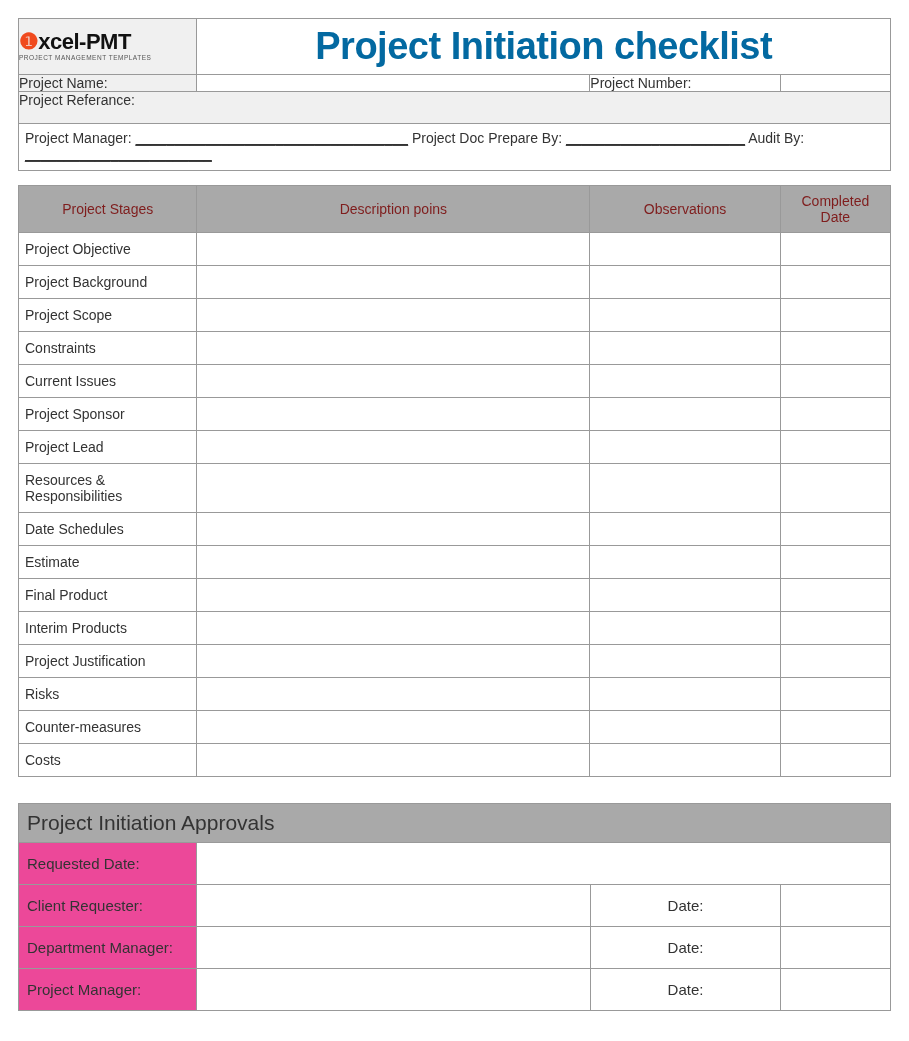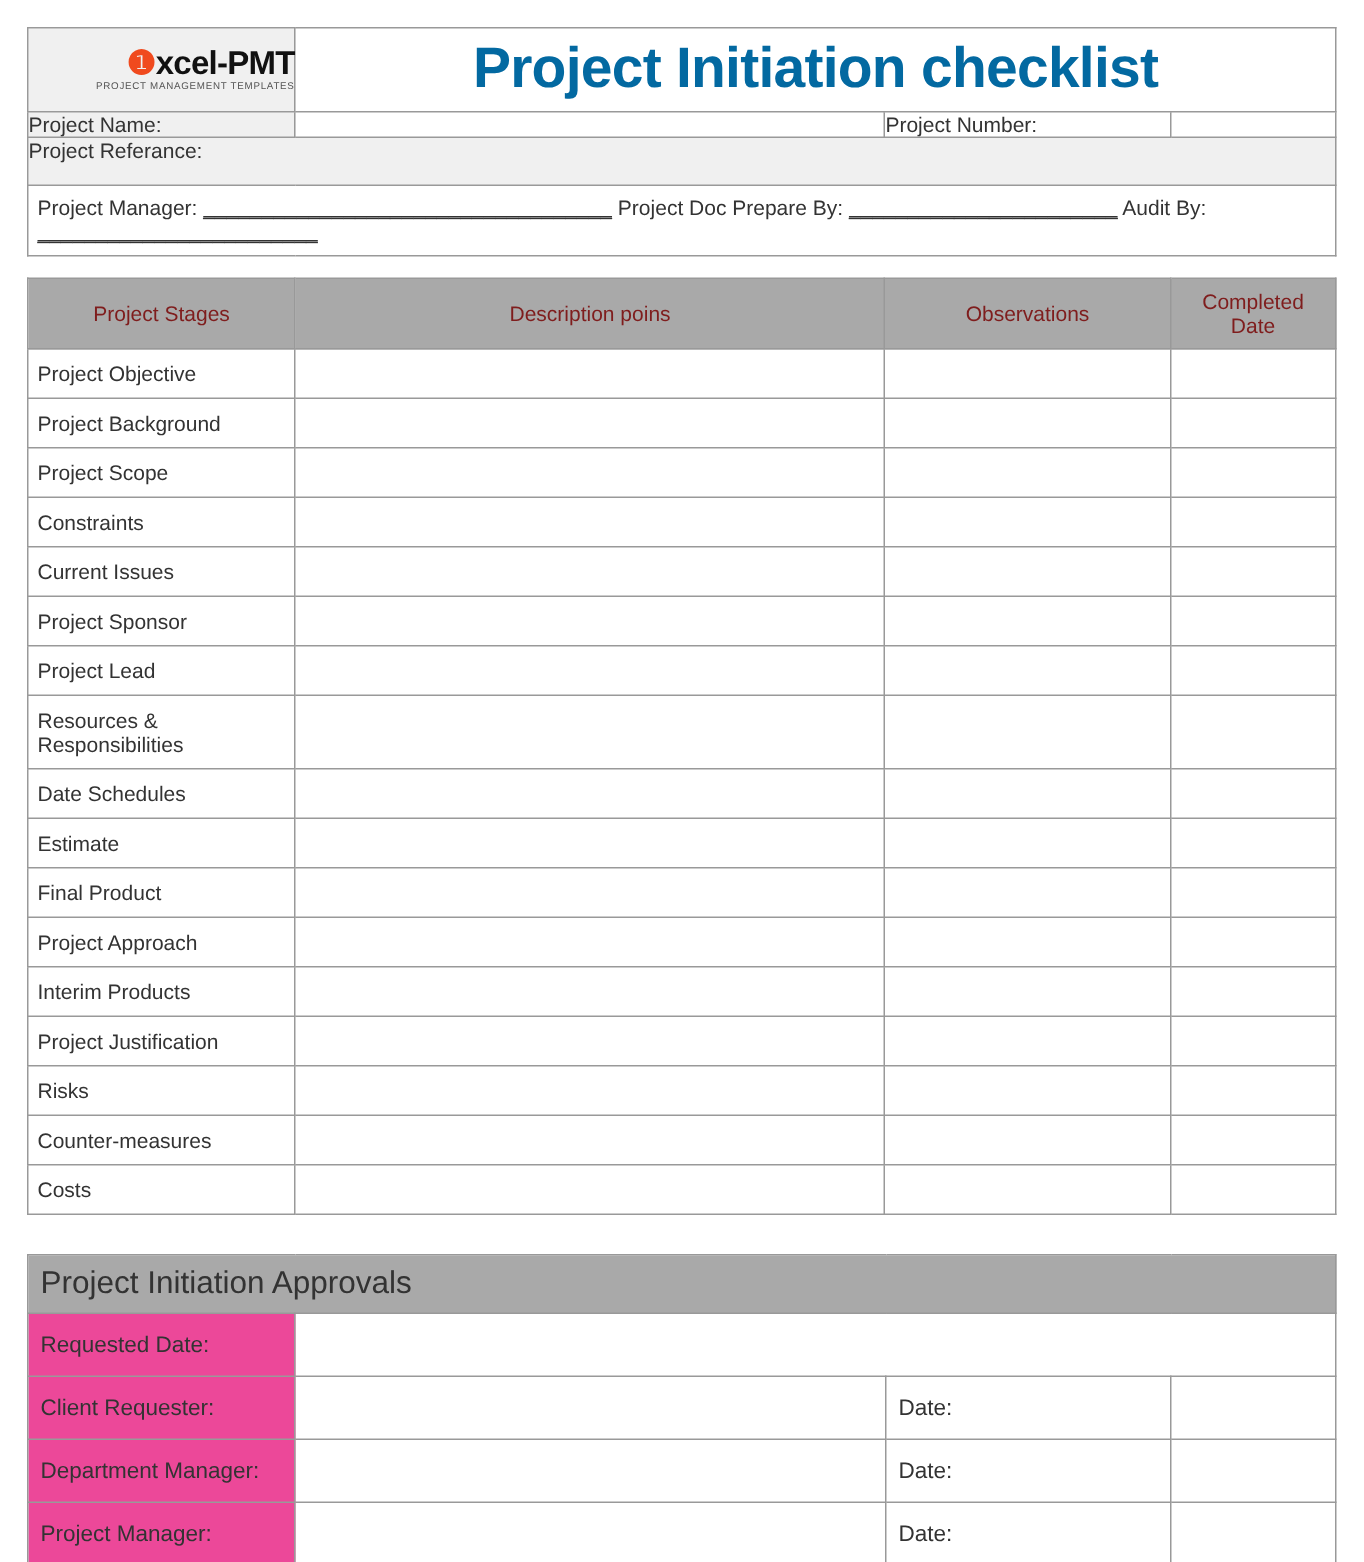--- a/index.html
+++ b/index.html
@@ -12,21 +12,21 @@
     color: #333;
     width: 909px;
   }
   table { border-collapse: collapse; width: 100%; }
   td, th { border: 1px solid #999; vertical-align: middle; }
 
   
   .hdr td { padding: 0; }
   .logo-cell {
     width: 178px; height: 56px; background: #f0f0f0;
-    text-align: right;
+    text-align: left;
   }
   .logo-wrap { display:inline-block; line-height:1; }
   .logo-main { font-size:22px; font-weight:bold; color:#111; letter-spacing:-0.5px; }
   .logo-main .accent { color:#f04a1e; }
   .logo-sub { font-size:6.5px; color:#555; letter-spacing:0.5px; margin-top:2px; }
   .title-cell { text-align:center; }
   .title {
     font-size: 38px;
     font-weight: 600;
     color: #0369a1;
@@ -52,21 +52,21 @@
 
   
   .approvals { margin-top: 26px; }
   .approvals .ap-head {
     background:#a9a9a9; padding:7px 8px; font-size:21px;
   }
   .approvals .ap-lbl {
     background:#ec4899; padding:12px 8px; font-size:15px; width:178px;
   }
   .approvals .ap-val { padding:12px 8px; }
-  .approvals .ap-date-lbl { width:190px; padding:12px 8px; font-size:15px; }
+  .approvals .ap-date-lbl { width:190px; padding:12px 8px; font-size:15px;text-align:center; }
   .approvals .ap-date-val { width:110px; padding:12px 8px; }
 </style>
 </head>
 <body>
 
 <table class="hdr">
   <tbody>
       <tr>
     <td class="logo-cell">
       <div class="logo-wrap">
@@ -175,26 +175,20 @@
         <td class="col-obs"></td>
         <td class="col-date"></td>
       </tr>
       <tr>
         <td class="col-stage">Final Product</td>
         <td class="col-desc"></td>
         <td class="col-obs"></td>
         <td class="col-date"></td>
       </tr>
       <tr>
-        <td class="col-stage">Project Approach</td>
-        <td class="col-desc"></td>
-        <td class="col-obs"></td>
-        <td class="col-date"></td>
-      </tr>
-      <tr>
         <td class="col-stage">Interim Products</td>
         <td class="col-desc"></td>
         <td class="col-obs"></td>
         <td class="col-date"></td>
       </tr>
       <tr>
         <td class="col-stage">Project Justification</td>
         <td class="col-desc"></td>
         <td class="col-obs"></td>
         <td class="col-date"></td>

